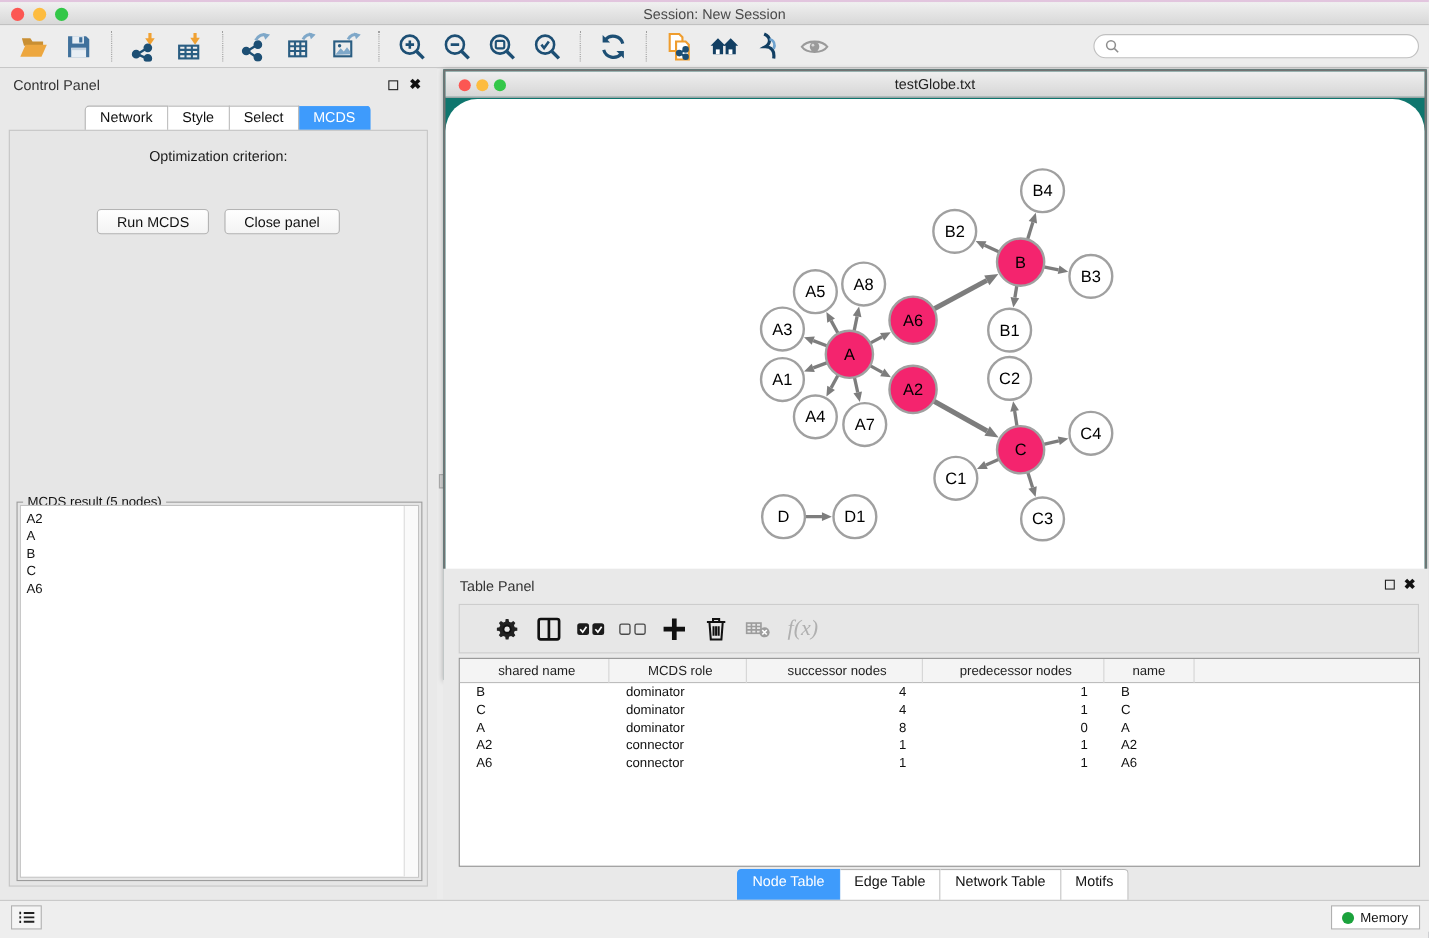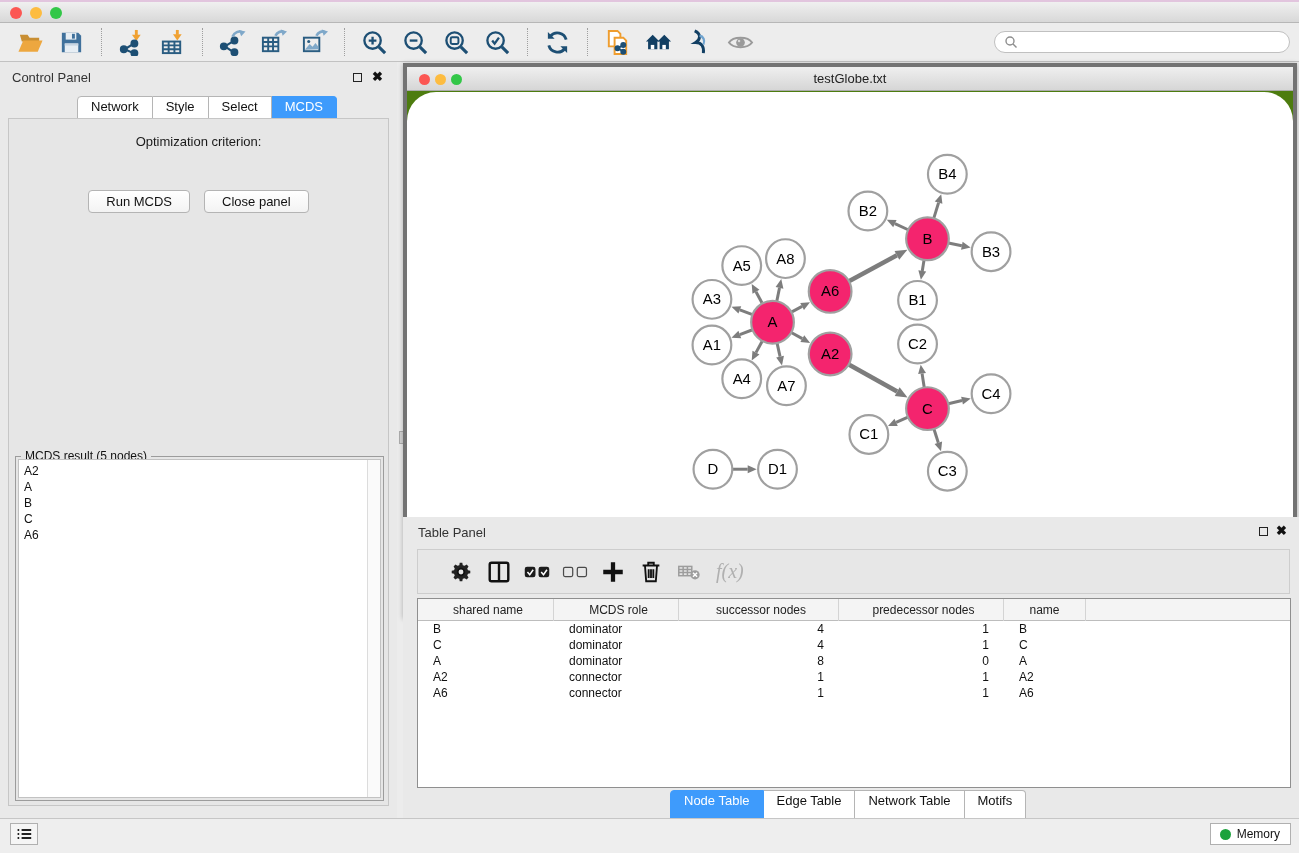--- a/index.html
+++ b/index.html
@@ -65,21 +65,21 @@
     border:1px solid #9c9c9c; }
   .mcds-legend { position:absolute; top:-8px; left:5px; background:#e6e6e6; padding:0 4px; font-size:12px; color:#111; }
   .mcds-list { position:absolute; left:2px; top:2px; right:2px; bottom:2px; background:#fff;
     border:1px solid #c2c2c2; overflow:hidden; }
   .mcds-item { font-size:12px; line-height:16px; padding-left:5px; color:#111; }
   .mcds-track { position:absolute; right:0; top:0; bottom:0; width:13px; background:#fafafa; border-left:1px solid #dcdcdc; }
   .splitter-grip { position:absolute; background:#d4d4d4; border:1px solid #adadad; }
 
   
   .network-window { position:absolute; left:403px; top:63px; width:894px; height:555px;
-    background:#4d7c0f; border:4px solid #737373; box-shadow:0 1px 5px rgba(0,0,0,0.28); }
+    background:#0f766e; border:2px solid #737373; box-shadow:0 1px 5px rgba(0,0,0,0.28); }
   .nw-titlebar { position:absolute; left:0; top:0; right:0; height:24px;
     background:linear-gradient(#efefef,#d6d6d6); border-bottom:1px solid #ababab; }
   .nw-title { position:absolute; left:0; top:0; width:100%; text-align:center; font-size:13px; color:#222; line-height:24px; }
   .nw-titlebar .traffic { top:7px; width:11px; height:11px; }
   .nw-canvas { position:absolute; left:0; top:25px; right:0; bottom:0; background:#fff;border-radius:29px; }
   .nw-canvas svg { display:block; width:100%; height:100%; }
   .resize-grip { position:absolute; right:1px; bottom:1px; width:13px; height:13px;
     background:repeating-linear-gradient(135deg, transparent 0 3px, #b3b3b3 3px 4px); }
 
   
@@ -116,20 +116,21 @@
 </head>
 <body>
 
 <div class="top-strip"></div>
 <div class="bottom-strip"></div>
 
 <div class="titlebar">
   <span class="traffic t-red" style="left:10px;"></span>
   <span class="traffic t-yellow" style="left:30px;"></span>
   <span class="traffic t-green" style="left:50px;"></span>
+  <div class="titlebar-title">Session: New Session</div>
 </div>
 
 <div class="main-toolbar">
   <div id="main-toolbar-icons" style="display:flex;align-items:center;">
       <button class="tb-btn">
         <span style="display:flex">
           <svg viewBox="0 0 28 28">
             <path d="M3 6h8l2 3h10v4H5z" fill="#c98f33"></path>
             <path d="M1.5 23.5l5-11.5h20l-5 11.5z" fill="#eda73f"></path>
           </svg>

